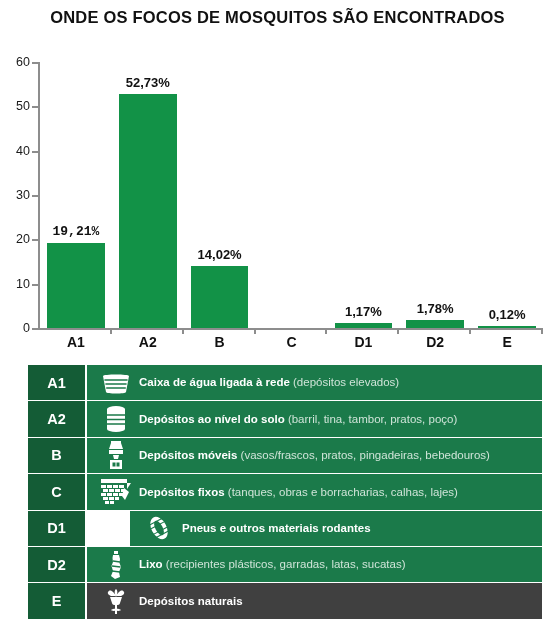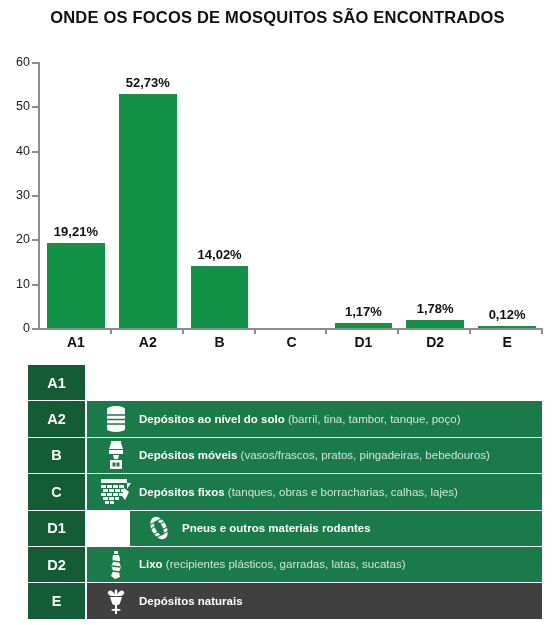--- a/index.html
+++ b/index.html
@@ -134,21 +134,21 @@
       <div class="ylabel" style="top: 44.3333px;">50</div>
       <div class="ylabel" style="top: 0px;">60</div>
     </div>
 
   <div class="plot">
     <div class="axis-y"></div>
     <div class="axis-x"></div>
     <div class="bars">
         <div class="barwrap" style="left: 7.18571px; width: 57.4857px;">
           <div class="bar" style="height: 85.1643px; background: rgb(18, 146, 71);"></div>
-          <div class="barval" style="bottom: 89.1643px;">19,21%</div>
+          <div class="barval" style="bottom: 89.1643px; font-family: Liberation Mono, monospace;">19,21%</div>
         </div>
         <div class="barwrap" style="left: 79.0429px; width: 57.4857px;">
           <div class="bar" style="height: 233.77px; background: rgb(18, 146, 71);"></div>
           <div class="barval" style="bottom: 237.77px;">52,73%</div>
         </div>
         <div class="barwrap" style="left: 150.9px; width: 57.4857px;">
           <div class="bar" style="height: 62.1553px; background: rgb(18, 146, 71);"></div>
           <div class="barval" style="bottom: 66.1553px;">14,02%</div>
         </div>
         <div class="barwrap" style="left: 294.614px; width: 57.4857px;">
@@ -186,32 +186,41 @@
       <div class="xlabel" style="left: 143.714px; width: 71.8571px;">B</div>
       <div class="xlabel" style="left: 215.571px; width: 71.8571px;">C</div>
       <div class="xlabel" style="left: 287.429px; width: 71.8571px;">D1</div>
       <div class="xlabel" style="left: 359.286px; width: 71.8571px;">D2</div>
       <div class="xlabel" style="left: 431.143px; width: 71.8571px;">E</div>
     </div>
 
   <div class="legend">
       <div class="legend-row">
         <div class="lg-code" style="background: rgb(20, 92, 54);">A1</div>
+        <div class="lg-body" style="background: rgb(27, 122, 74);">
+          <div class="lg-icon">
+            <svg width="30" height="24" viewBox="0 0 30 24">
+              <path d="M2 5 C2 3 28 3 28 5 L25 21 C25 23 5 23 5 21 Z" fill="#fff"></path>
+              <path d="M3.4 9 H26.6 M4.4 13 H25.6 M5.2 17 H24.8" stroke="#1b7a4a" stroke-width="1.6"></path>
+            </svg>
+          </div>
+          <div class="lg-text"><b>Caixa de água ligada à rede</b><span> (depósitos elevados)</span></div>
+        </div>
       </div>
       <div class="legend-row">
         <div class="lg-code" style="background: rgb(20, 92, 54);">A2</div>
         <div class="lg-body" style="background: rgb(27, 122, 74);">
           <div class="lg-icon">
             <svg width="24" height="28" viewBox="0 0 24 28">
               <ellipse cx="12" cy="4" rx="9" ry="3" fill="#fff"></ellipse>
               <path d="M3 4 V24 A9 3 0 0 0 21 24 V4 Z" fill="#fff"></path>
               <path d="M3 10 H21 M3 14.5 H21 M3 19 H21" stroke="#1b7a4a" stroke-width="1.7"></path>
             </svg>
           </div>
-          <div class="lg-text"><b>Depósitos ao nível do solo</b><span> (barril, tina, tambor, tanque, poço)</span></div>
+          <div class="lg-text"><b>Depósitos ao nível do solo</b><span> (barril, tina, tambor, pratos, poço)</span></div>
         </div>
       </div>
       <div class="legend-row">
         <div class="lg-code" style="background: rgb(20, 92, 54);">B</div>
         <div class="lg-body" style="background: rgb(27, 122, 74);">
           <div class="lg-icon">
             <svg width="22" height="30" viewBox="0 0 22 30">
               <path d="M6 1 H16 V3 L18 9 H4 L6 3 Z" fill="#fff"></path>
               <rect x="4" y="10" width="14" height="4" fill="#fff"></rect>
               <path d="M8 15 H14 L13 19 H9 Z" fill="#fff"></path>

